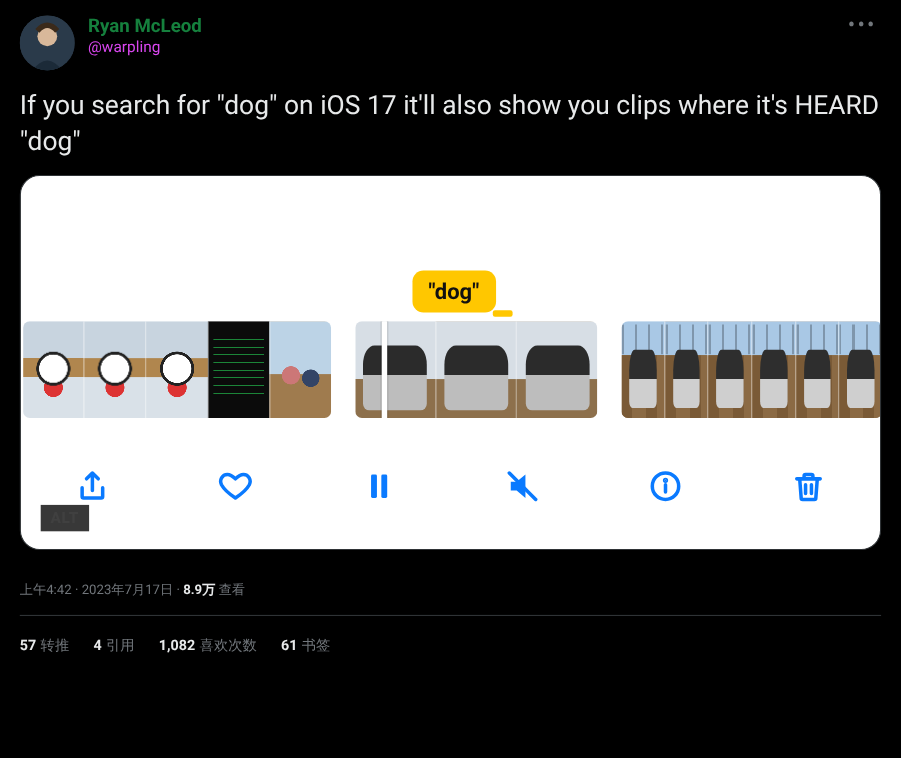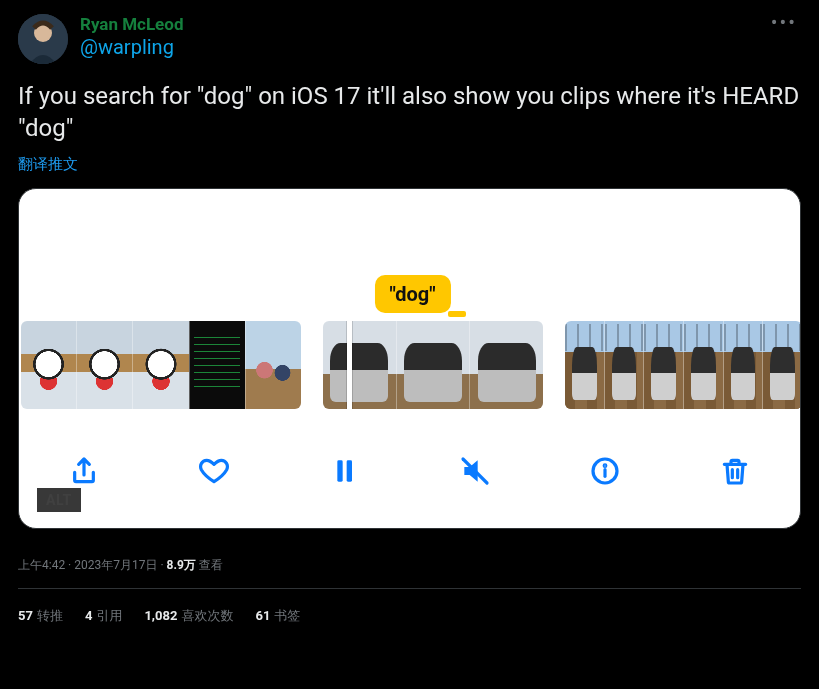--- a/index.html
+++ b/index.html
@@ -3,21 +3,21 @@
 <meta charset="utf-8">
 <style>
   * { box-sizing: border-box; margin: 0; padding: 0; }
   html, body { width: 819px; height: 689px; background: #000; font-family: -apple-system, BlinkMacSystemFont, "Segoe UI", Roboto, Helvetica, Arial, sans-serif; color: #e7e9ea; overflow: hidden; }
   .tweet { position: relative; padding: 14px 18px 0 18px; }
   .header { display: flex; align-items: flex-start; }
   .avatar { width: 50px; height: 50px; border-radius: 50%; background: linear-gradient(135deg, #3a4a5a, #1b2430); flex-shrink: 0; overflow: hidden; position: relative; }
   .avatar svg { position: absolute; inset: 0; }
   .names { margin-left: 12px; display: flex; flex-direction: column; }
   .display-name { font-weight: 700; font-size: 17px; color: #15803d; }
-  .handle { font-size: 20px; color: #0ea5e9; margin-top: 1px; }
+  .handle { font-size: 14px; color: #d946ef; margin-top: 1px; }
   .more { position: absolute; top: 10px; right: 22px; color: #71767b; font-size: 20px; letter-spacing: 2px; }
   .body-text { margin-top: 16px; font-size: 24px; line-height: 1.35; color: #e7e9ea; font-weight: 400; }
   .translate { margin-top: 10px; font-size: 15px; color: #1d9bf0; }
   .media-card { margin-top: 14px; width: 100%; aspect-ratio: 780/340; background: #fff; border: 1px solid #2f3336; border-radius: 18px; position: relative; overflow: hidden; }
   .bubble { position: absolute; top: 86px; left: 50%; transform: translateX(-46%); background: #ffc700; color: #111; font-weight: 700; font-size: 20px; padding: 7px 15px; border-radius: 10px; }
   .play-marker { position: absolute; top: 122px; left: 50%; transform: translateX(38px); width: 18px; height: 6px; background: #ffc700; border-radius: 2px; }
   .strip { position: absolute; left: 0; right: 0; top: 132px; height: 88px; display: flex; gap: 22px; padding: 0 0; }
   .clip-group { display: flex; height: 100%; border-radius: 6px; overflow: hidden; position: relative; }
   .clip-group.g1 { width: 280px; margin-left: 2px; }
   .clip-group.g2 { width: 220px; position: relative; }
@@ -66,21 +66,20 @@
       <span class="display-name">Ryan McLeod</span>
       <span class="handle">@warpling</span>
     </div>
     <div class="more">
       <span>•••</span>
     </div>
   </div>
 
   <div class="body-text">If you search for "dog" on iOS 17 it'll also show you clips where it's HEARD "dog"</div>
 
-  <div class="translate">翻译推文</div>
 
   <div class="media-card">
     <div class="bubble">"dog"</div>
     <div class="play-marker"></div>
 
     <div class="strip">
       <div class="clip-group g1">
         <div class="frame dog1"></div>
         <div class="frame dog1"></div>
         <div class="frame dog1"></div>

